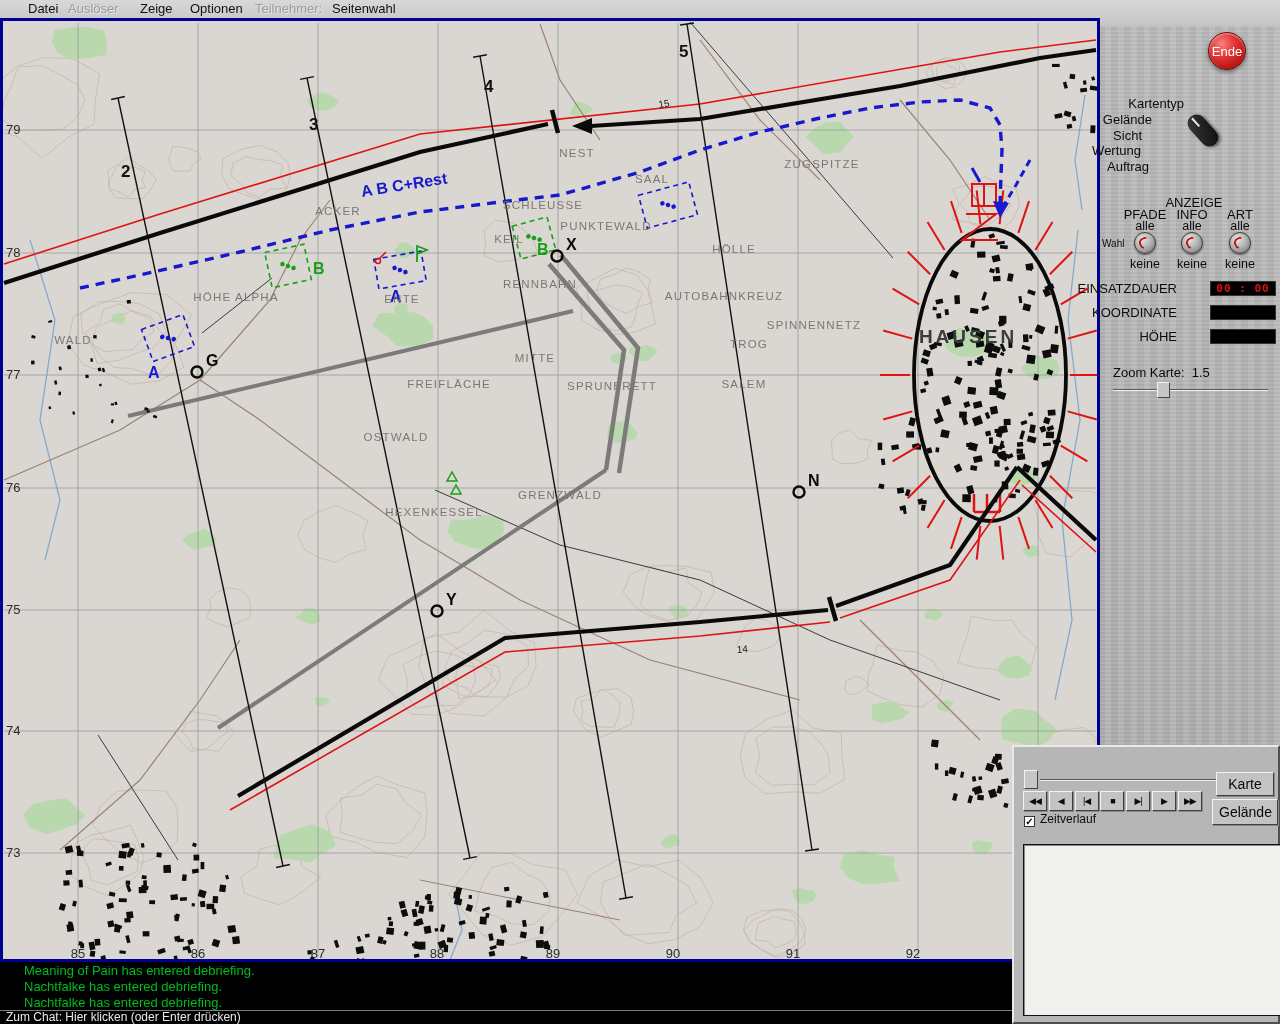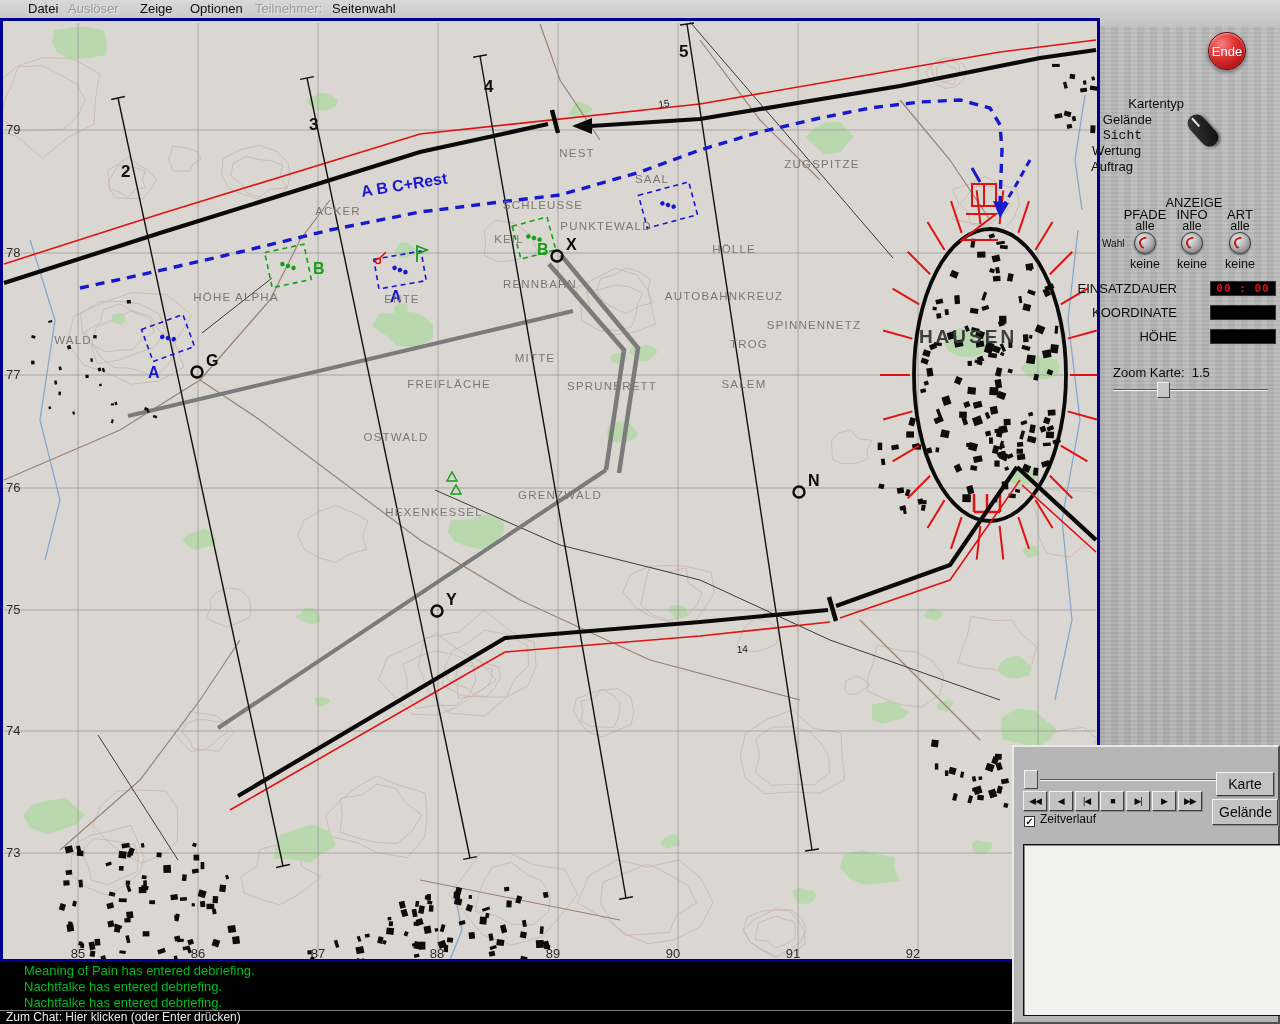--- a/index.html
+++ b/index.html
@@ -718,23 +718,23 @@
           <text x="737" y="653" font-size="10" fill="#222" transform="rotate(-4 737 653)">14</text>
         </g>
       </svg>
   </div>
 
   <div id="sidebar">
     <button id="ende">Ende</button>
     <div class="sb-label" style="top:96px;right:65px;">Kartentyp</div>
     <div id="kt-options">
         <div class="sb-label" style="top: 112px; right: 97px;">Gelände</div>
-        <div class="sb-label" style="top: 128px; right: 107px; font-family: Liberation Mono, monospace;">Sicht</div>
+        <div class="sb-label" style="top: 128px; right: 107px;">Sicht</div>
         <div class="sb-label" style="top: 143px; right: 108px;">Wertung</div>
-        <div class="sb-label" style="top: 159px; right: 116px; margin-left: 48px;">Auftrag</div>
+        <div class="sb-label" style="top: 159px; right: 100px; margin-left: 48px;">Auftrag</div>
       </div>
     <div id="kt-knob">
         <div class="knob-tip"></div>
       </div>
 
     <div class="sb-label" style="top:195px;left:24px;width:140px;text-align:center;">ANZEIGE</div>
     <div class="sb-label" style="top:238px;left:2px;font-size:10px;">Wahl</div>
     <div id="anz-knobs">
         <div class="sb-label" style="top: 207px; left: 5px; width: 80px; text-align: center; font-size: 13px;">PFADE</div>
         <div class="sb-label" style="top: 219px; left: 5px; width: 80px; text-align: center; font-size: 12.5px;">alle</div>

